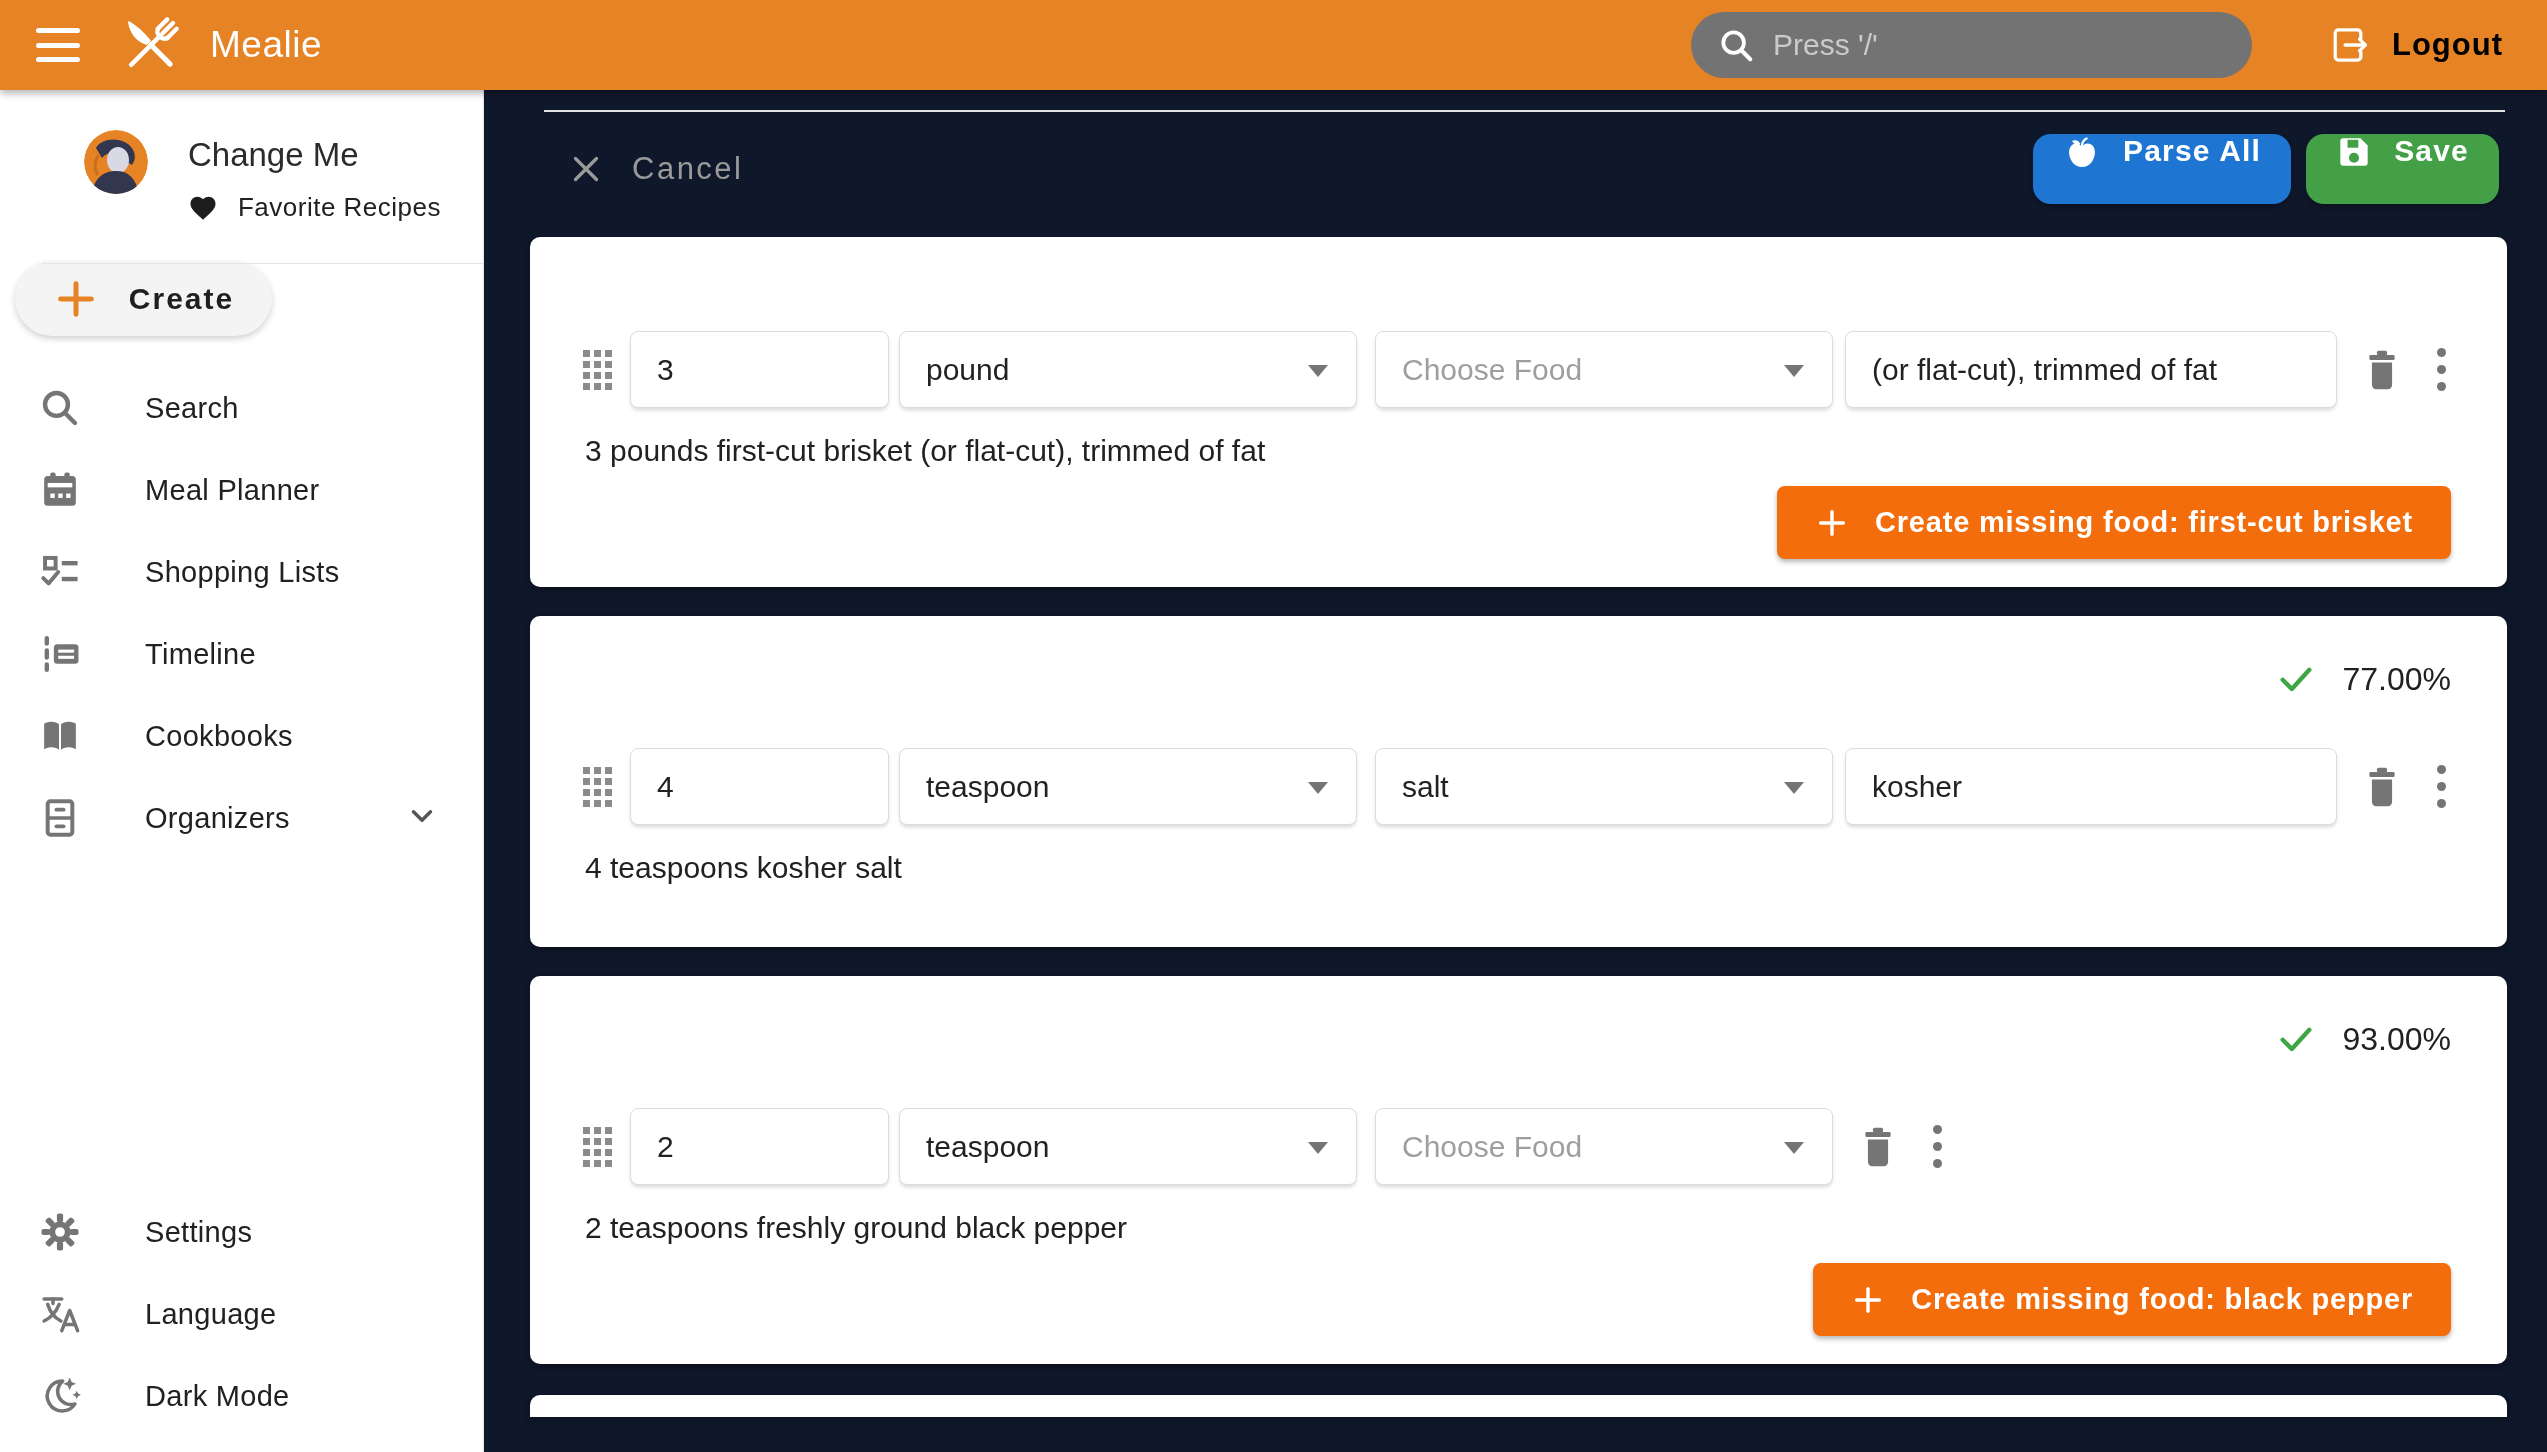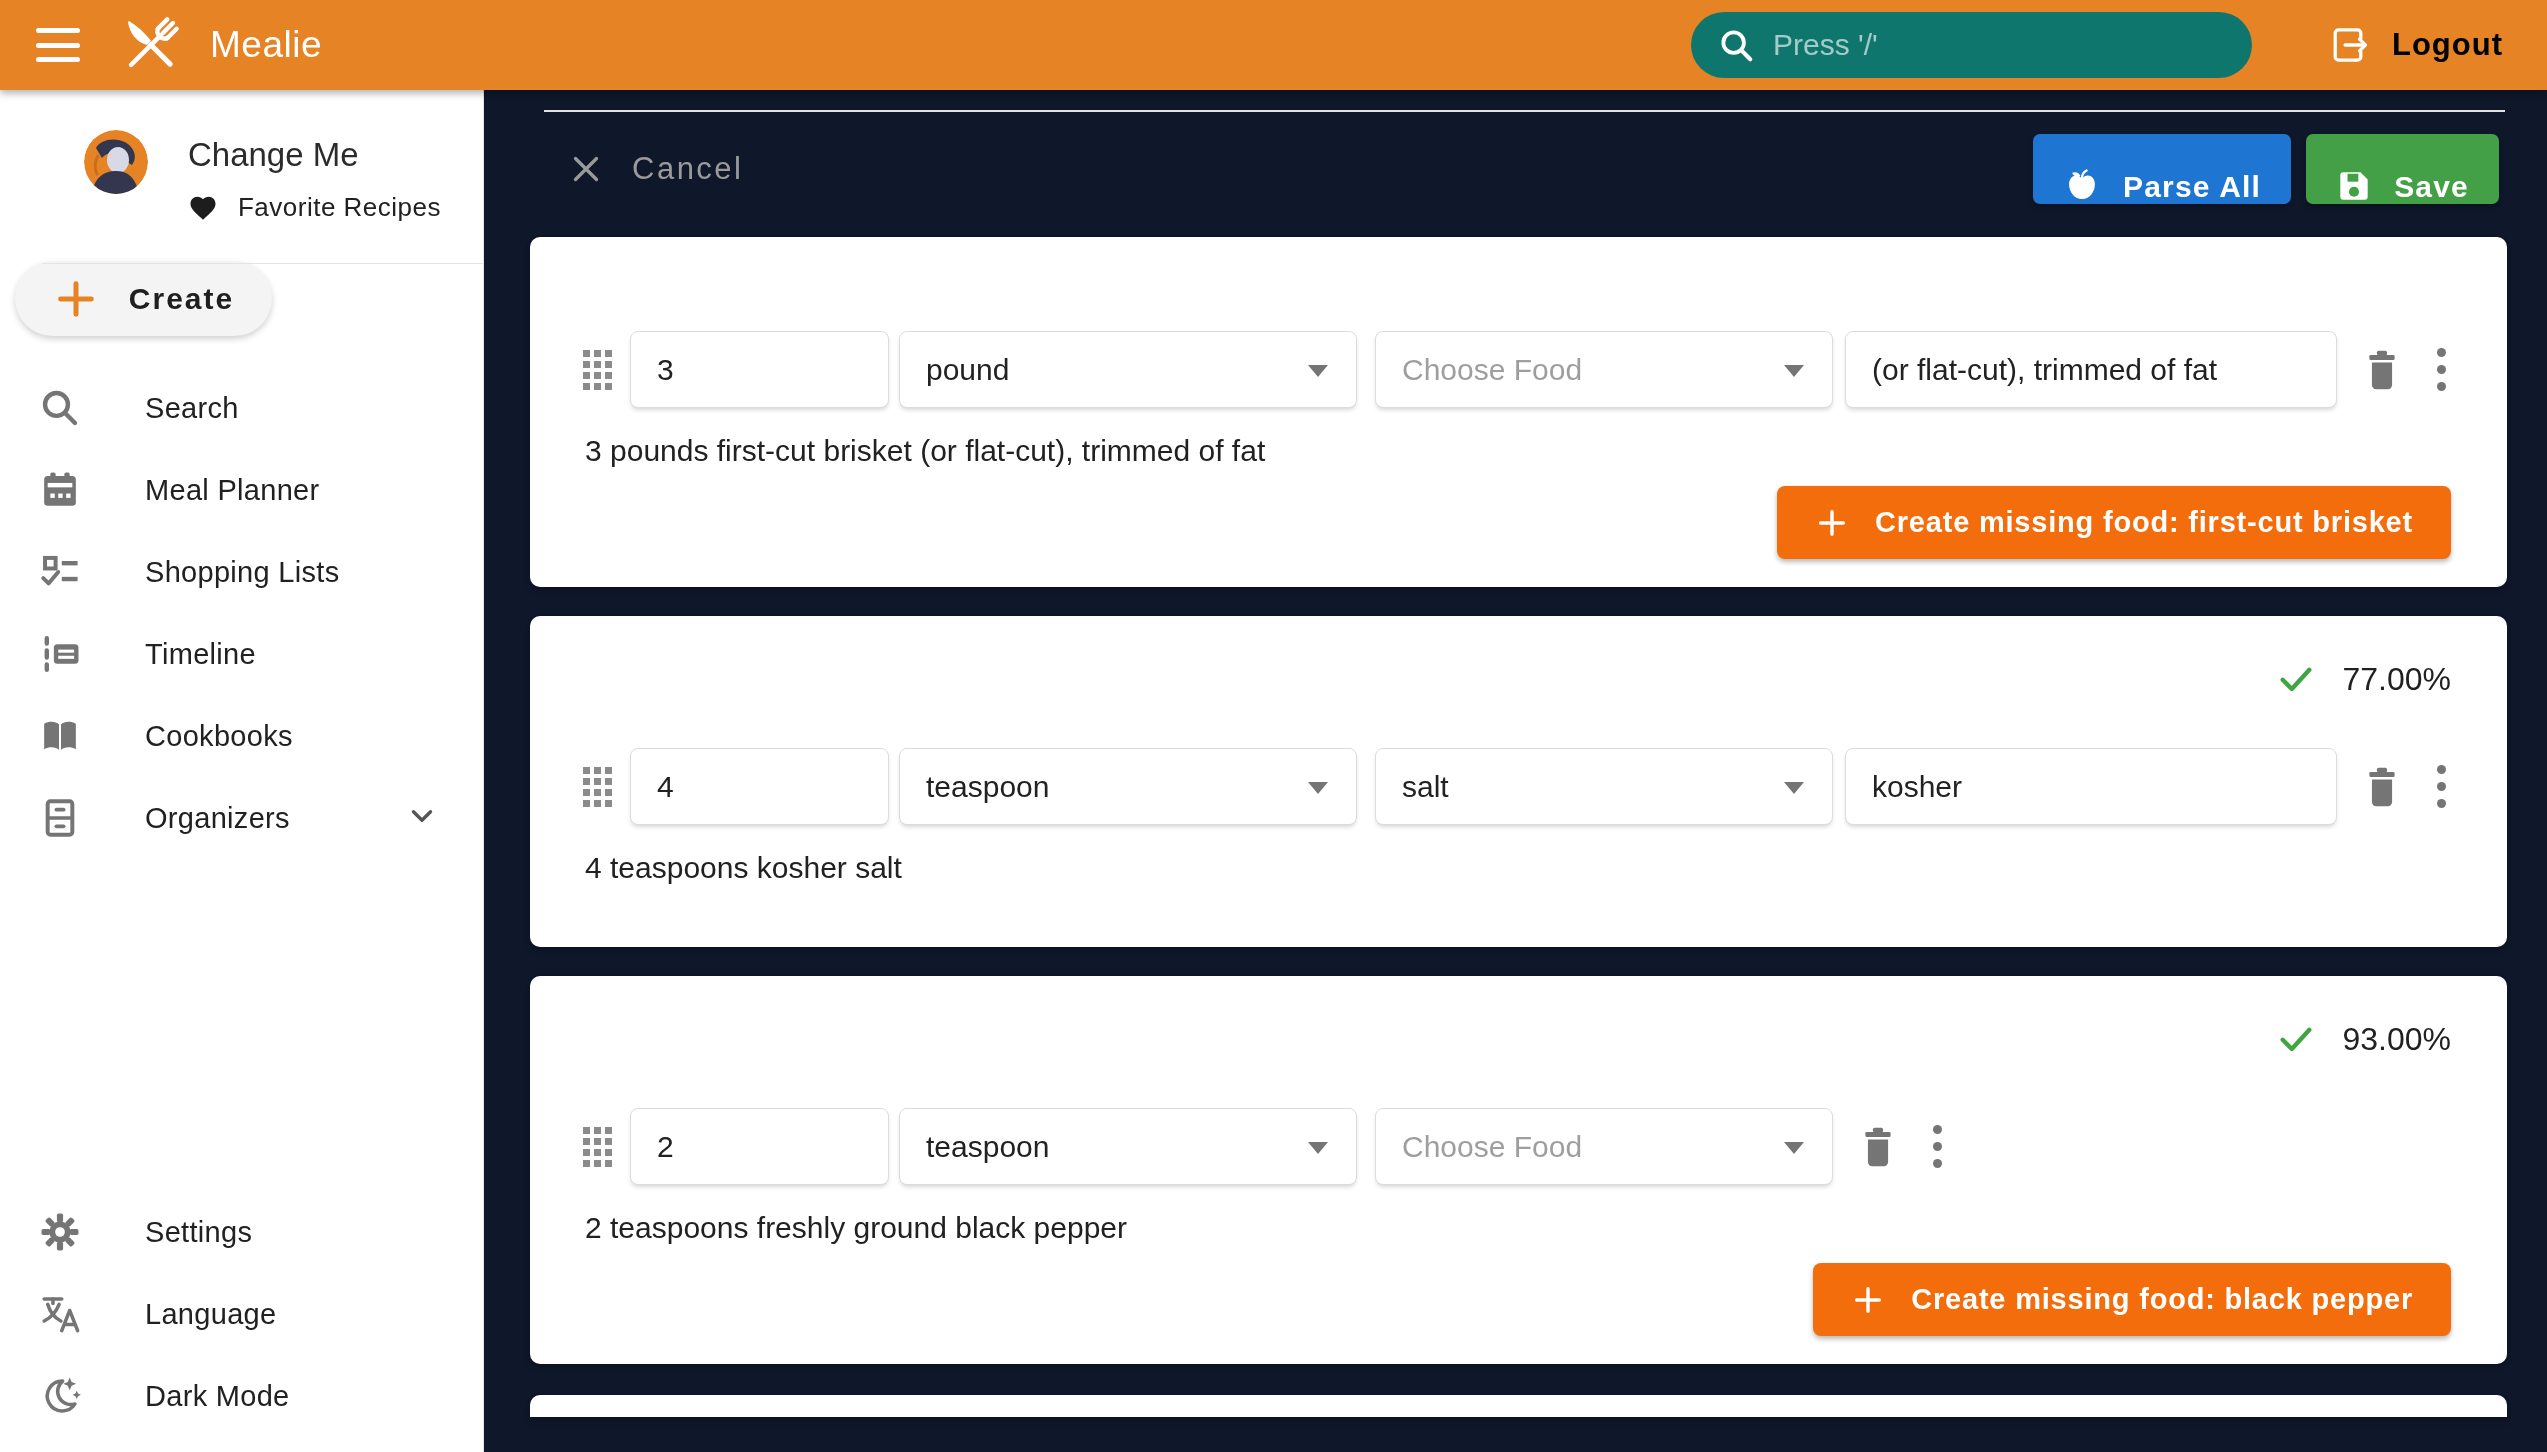--- a/index.html
+++ b/index.html
@@ -8,21 +8,21 @@
   .app { width:2547px; height:1453px; display:flex; flex-direction:column; }
 
   
   header { height:90px; background:#E58325; display:flex; align-items:center;
     padding:0 44px 0 36px; box-shadow:0 3px 8px rgba(0,0,0,.32); position:relative; z-index:10; flex:0 0 90px;}
   .hamburger { width:44px; height:34px; display:flex; flex-direction:column; justify-content:space-between; cursor:pointer; }
   .hamburger span { display:block; height:5px; border-radius:3px; background:#fff; }
   .logo { margin-left:34px; width:74px; height:74px; }
   .app-title { color:#fff; font-size:37px; font-weight:500; margin-left:22px; letter-spacing:0.5px; }
   .bar-spacer { flex:1; }
-  .searchbox { width:561px; height:66px; border-radius:33px; background:#0f766e;
+  .searchbox { width:561px; height:66px; border-radius:33px; background:#737373;
     display:flex; align-items:center; padding:0 26px; margin-right:76px; }
   .searchbox .ph { color:rgba(255,255,255,.62); font-size:30px; margin-left:18px; }
   .logout { display:flex; align-items:center; color:#000000; font-size:31px; font-weight:700; letter-spacing:1px; cursor:pointer; }
   .logout svg { margin-right:22px; }
 
   .body { flex:1; display:flex; min-height:0; }
 
   
   aside { width:484px; background:#fff; border-right:1px solid #E3E3E3; display:flex; flex-direction:column; }
   .profile { padding:40px 0 0 42px; height:144px; position:relative; }
@@ -46,21 +46,21 @@
   .nav-item .chev { margin-left:auto; margin-right:44px; }
   nav.bottom { margin-top:auto; padding-bottom:16px; }
 
   
   main { flex:1; background:#0f172a; padding:0 40px 0 46px; min-width:0; }
   .top-divider { border-top:2px solid #E2E2E2; margin:20px 2px 0 14px; }
   .toolbar { margin-top:22px; height:70px; display:flex; align-items:center; }
   .cancel-btn { display:flex; align-items:center; margin-left:38px; color:#9A9A9A; cursor:pointer; }
   .cancel-btn .txt { font-size:31px; font-weight:500; letter-spacing:2.5px; margin-left:28px; }
   .toolbar .spacer { flex:1; }
-  .btn { height:70px; border:none; border-radius:7px; display:flex; align-items:flex-end; padding:0 30px;
+  .btn { height:70px; border:none; border-radius:18px; display:flex; align-items:flex-start; padding:0 30px;
     color:#fff; font-size:30px; font-weight:600; letter-spacing:1.2px; cursor:pointer;
     box-shadow:0 3px 5px rgba(0,0,0,.25); font-family:inherit; }
   .btn svg { margin-right:22px; }
   .btn.parse { background:#1E76D2; margin-right:15px; }
   .btn.save { background:#43A047; margin-right:8px; }
 
   .card { background:#fff; border-radius:10px; box-shadow:0 2px 4px rgba(0,0,0,.18), 0 4px 7px rgba(0,0,0,.10);
     margin-top:29px; padding:44px 0 0 0; }
   .card:first-of-type { margin-top:33px; }
   .conf-row { height:38px; display:flex; align-items:center; justify-content:flex-end; padding-right:56px; }

